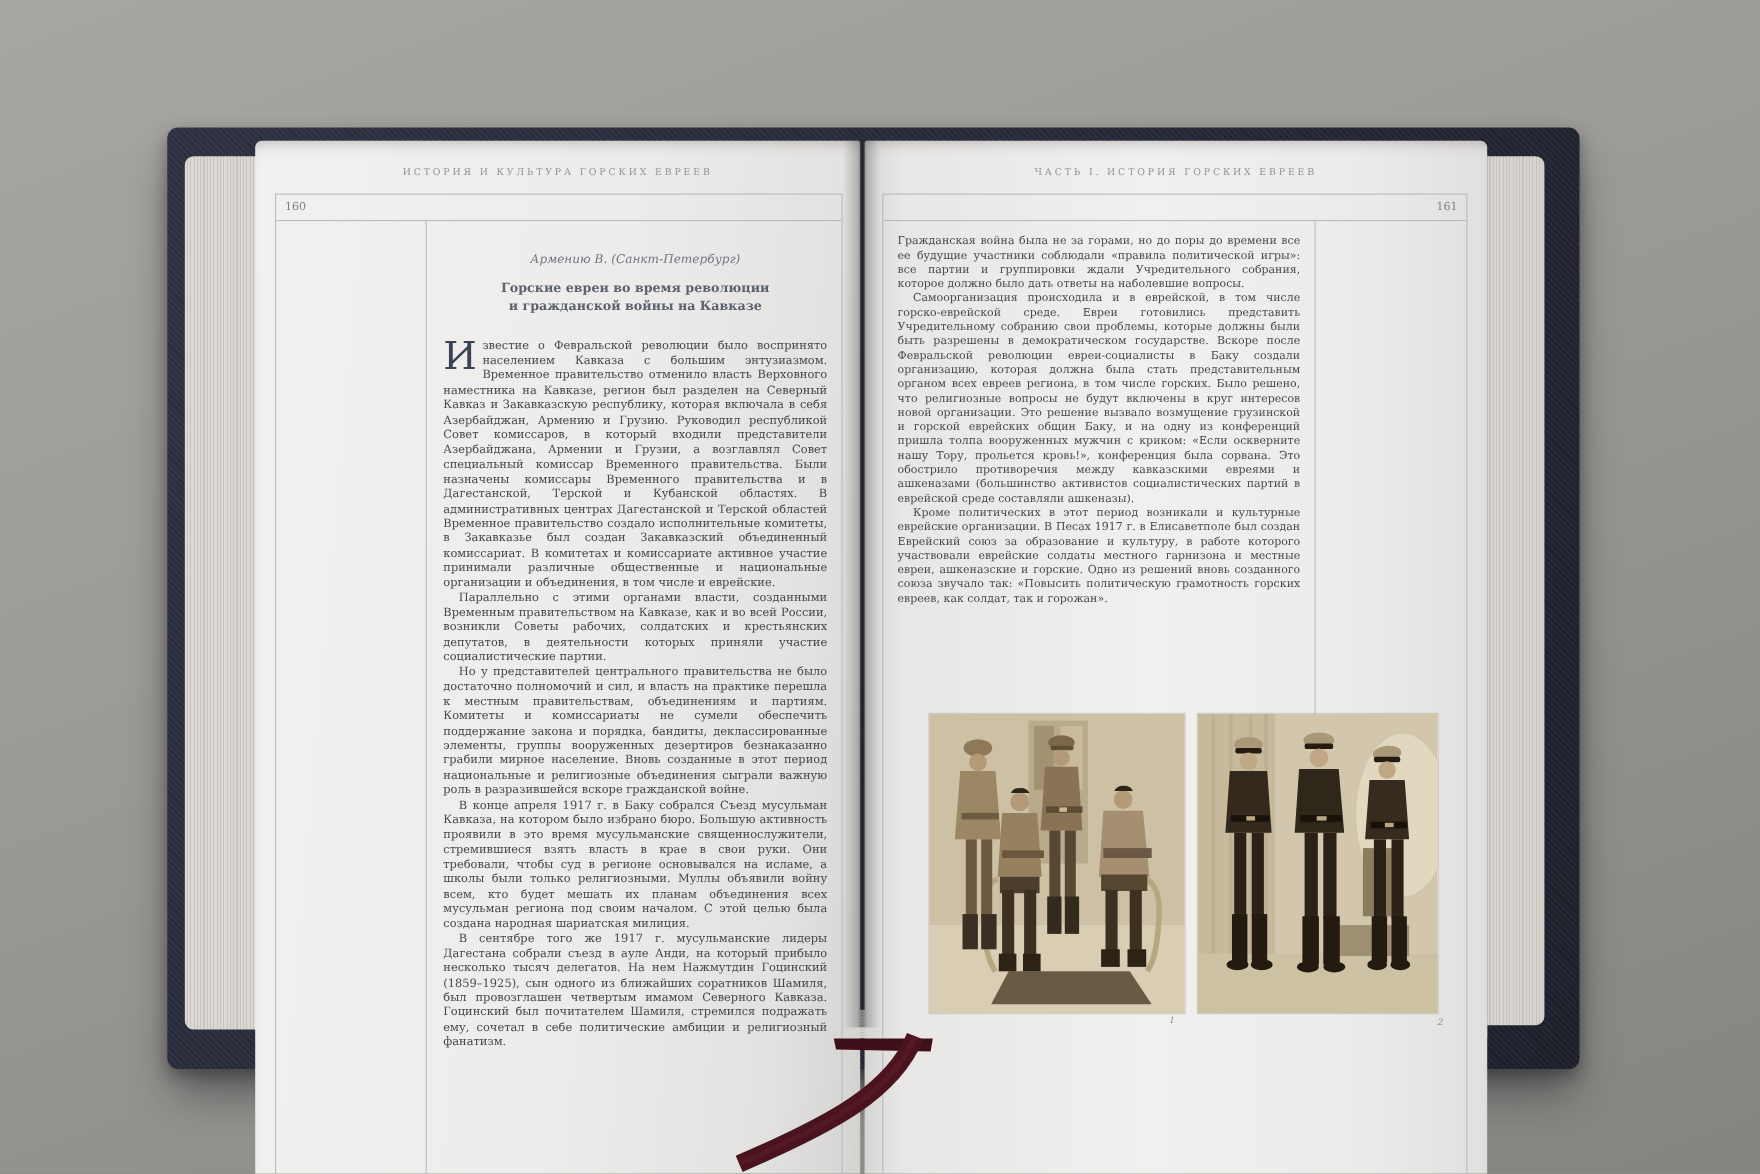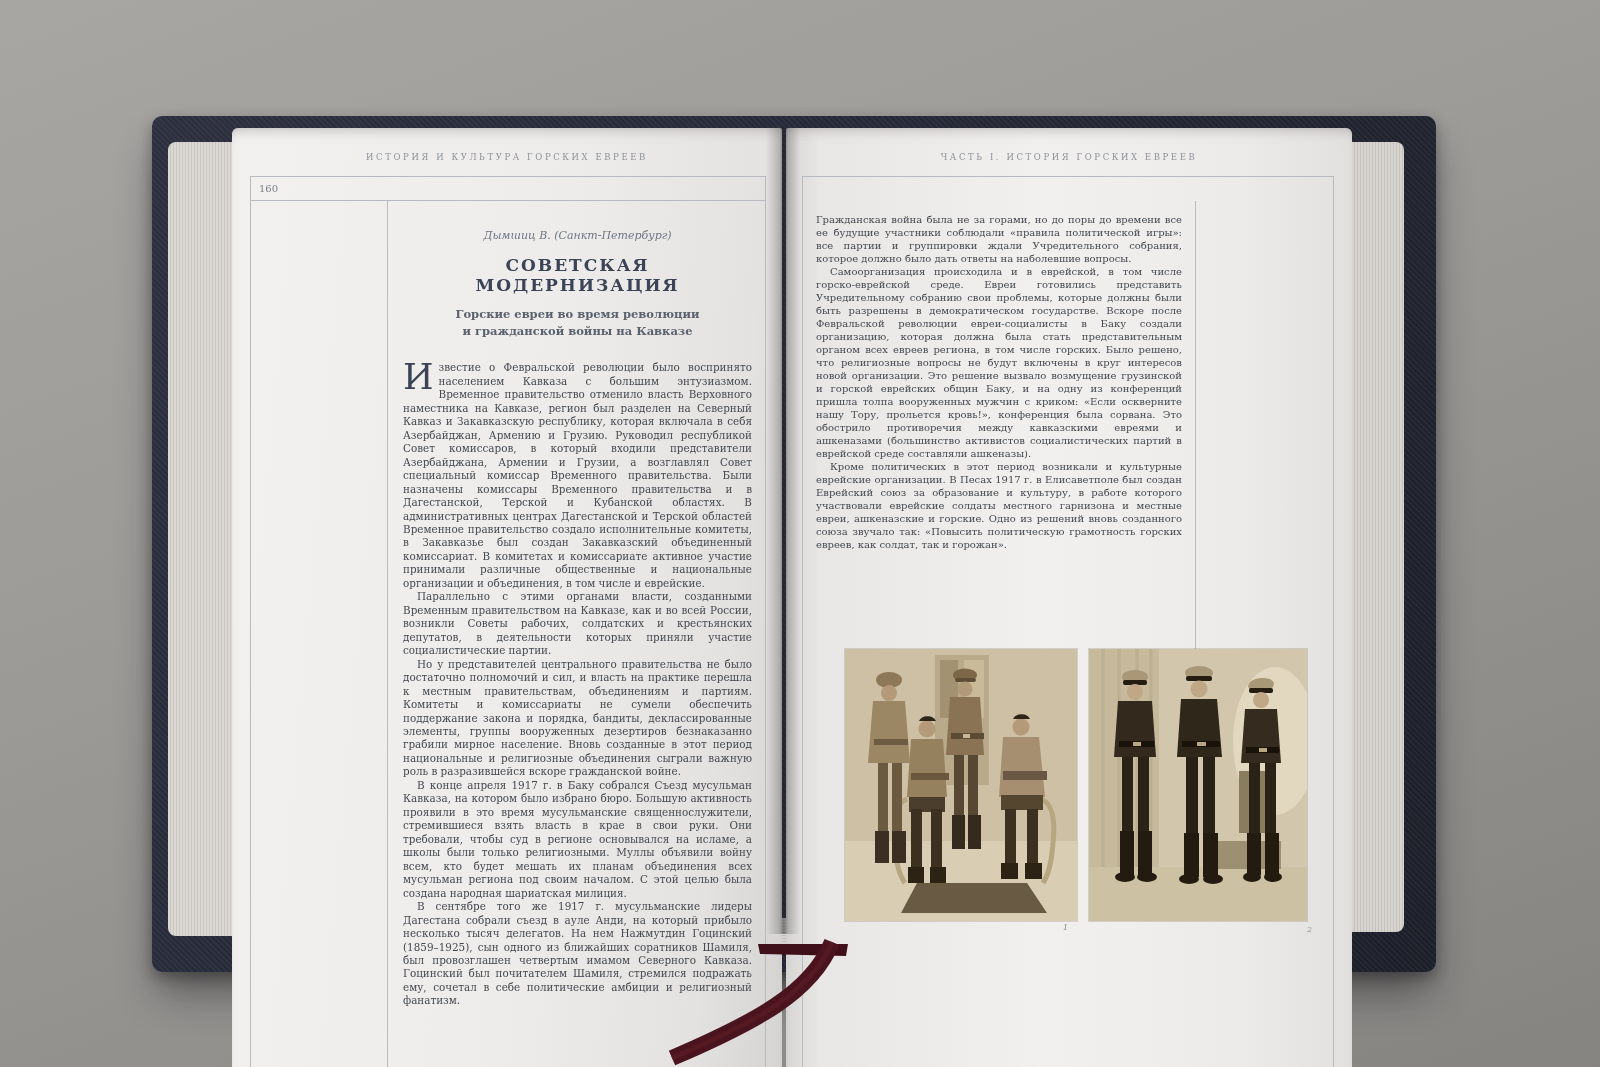--- a/index.html
+++ b/index.html
@@ -84,41 +84,43 @@
 
   <div class="page page-left">
     <div class="running-head">ИСТОРИЯ И КУЛЬТУРА ГОРСКИХ ЕВРЕЕВ</div>
     <div class="frame">
       <div class="band">
         <span>160</span>
       </div>
       <div class="cols">
         <div class="col-margin-left"></div>
         <div class="col-text">
-          <div class="byline">Дымшиц В. (Санкт-Петербург)</div>
-          <div class="title">СОВЕТСКАЯ МОДЕРНИЗАЦИЯ</div>
+          <div class="byline">Армению В. (Санкт-Петербург)</div>
           <div class="subtitle">
             <span style="display:block">Горские евреи во время революции</span>
             <span style="display:block">и гражданской войны на Кавказе</span>
           </div>
           <div class="body">
             <p class="first"><span class="dropcap">И</span><span>звестие о Февральской революции было воспринято населением Кавказа с большим энтузиазмом. Временное правительство отменило власть Верховного наместника на Кавказе, регион был разделен на Северный Кавказ и Закавказскую республику, которая включала в себя Азербайджан, Армению и Грузию. Руководил республикой Совет комиссаров, в который входили представители Азербайджана, Армении и Грузии, а возглавлял Совет специальный комиссар Временного правительства. Были назначены комиссары Временного правительства и в Дагестанской, Терской и Кубанской областях. В административных центрах Дагестанской и Терской областей Временное правительство создало исполнительные комитеты, в Закавказье был создан Закавказский объединенный комиссариат. В комитетах и комиссариате активное участие принимали различные общественные и национальные организации и объединения, в том числе и еврейские.</span></p>
             <p>Параллельно с этими органами власти, созданными Временным правительством на Кавказе, как и во всей России, возникли Советы рабочих, солдатских и крестьянских депутатов, в деятельности которых приняли участие социалистические партии.</p>
             <p>Но у представителей центрального правительства не было достаточно полномочий и сил, и власть на практике перешла к местным правительствам, объединениям и партиям. Комитеты и комиссариаты не сумели обеспечить поддержание закона и порядка, бандиты, деклассированные элементы, группы вооруженных дезертиров безнаказанно грабили мирное население. Вновь созданные в этот период национальные и религиозные объединения сыграли важную роль в разразившейся вскоре гражданской войне.</p>
             <p>В конце апреля 1917 г. в Баку собрался Съезд мусульман Кавказа, на котором было избрано бюро. Большую активность проявили в это время мусульманские священнослужители, стремившиеся взять власть в крае в свои руки. Они требовали, чтобы суд в регионе основывался на исламе, а школы были только религиозными. Муллы объявили войну всем, кто будет мешать их планам объединения всех мусульман региона под своим началом. С этой целью была создана народная шариатская милиция.</p>
             <p>В сентябре того же 1917 г. мусульманские лидеры Дагестана собрали съезд в ауле Анди, на который прибыло несколько тысяч делегатов. На нем Нажмутдин Гоцинский (1859–1925), сын одного из ближайших соратников Шамиля, был провозглашен четвертым имамом Северного Кавказа. Гоцинский был почитателем Шамиля, стремился подражать ему, сочетал в себе политические амбиции и религиозный фанатизм.</p>
           </div>
         </div>
       </div>
     </div>
   </div>
 
   <div class="page page-right">
     <div class="running-head">ЧАСТЬ I. ИСТОРИЯ ГОРСКИХ ЕВРЕЕВ</div>
     <div class="frame">
+      <div class="band right">
+        <span>161</span>
+      </div>
       <div class="cols">
         <div class="col-text-r rp-body">
           <p class="first">Гражданская война была не за горами, но до поры до времени все ее будущие участники соблюдали «правила политической игры»: все партии и группировки ждали Учредительного собрания, которое должно было дать ответы на наболевшие вопросы.</p>
           <p>Самоорганизация происходила и в еврейской, в том числе горско-еврейской среде. Евреи готовились представить Учредительному собранию свои проблемы, которые должны были быть разрешены в демократическом государстве. Вскоре после Февральской революции евреи-социалисты в Баку создали организацию, которая должна была стать представительным органом всех евреев региона, в том числе горских. Было решено, что религиозные вопросы не будут включены в круг интересов новой организации. Это решение вызвало возмущение грузинской и горской еврейских общин Баку, и на одну из конференций пришла толпа вооруженных мужчин с криком: «Если оскверните нашу Тору, прольется кровь!», конференция была сорвана. Это обострило противоречия между кавказскими евреями и ашкеназами (большинство активистов социалистических партий в еврейской среде составляли ашкеназы).</p>
           <p>Кроме политических в этот период возникали и культурные еврейские организации. В Песах 1917 г. в Елисаветполе был создан Еврейский союз за образование и культуру, в работе которого участвовали еврейские солдаты местного гарнизона и местные евреи, ашкеназские и горские. Одно из решений вновь созданного союза звучало так: «Повысить политическую грамотность горских евреев, как солдат, так и горожан».</p>
         </div>
         <div class="col-notes">
           <div class="notes-wrap">
           </div>
         </div>

